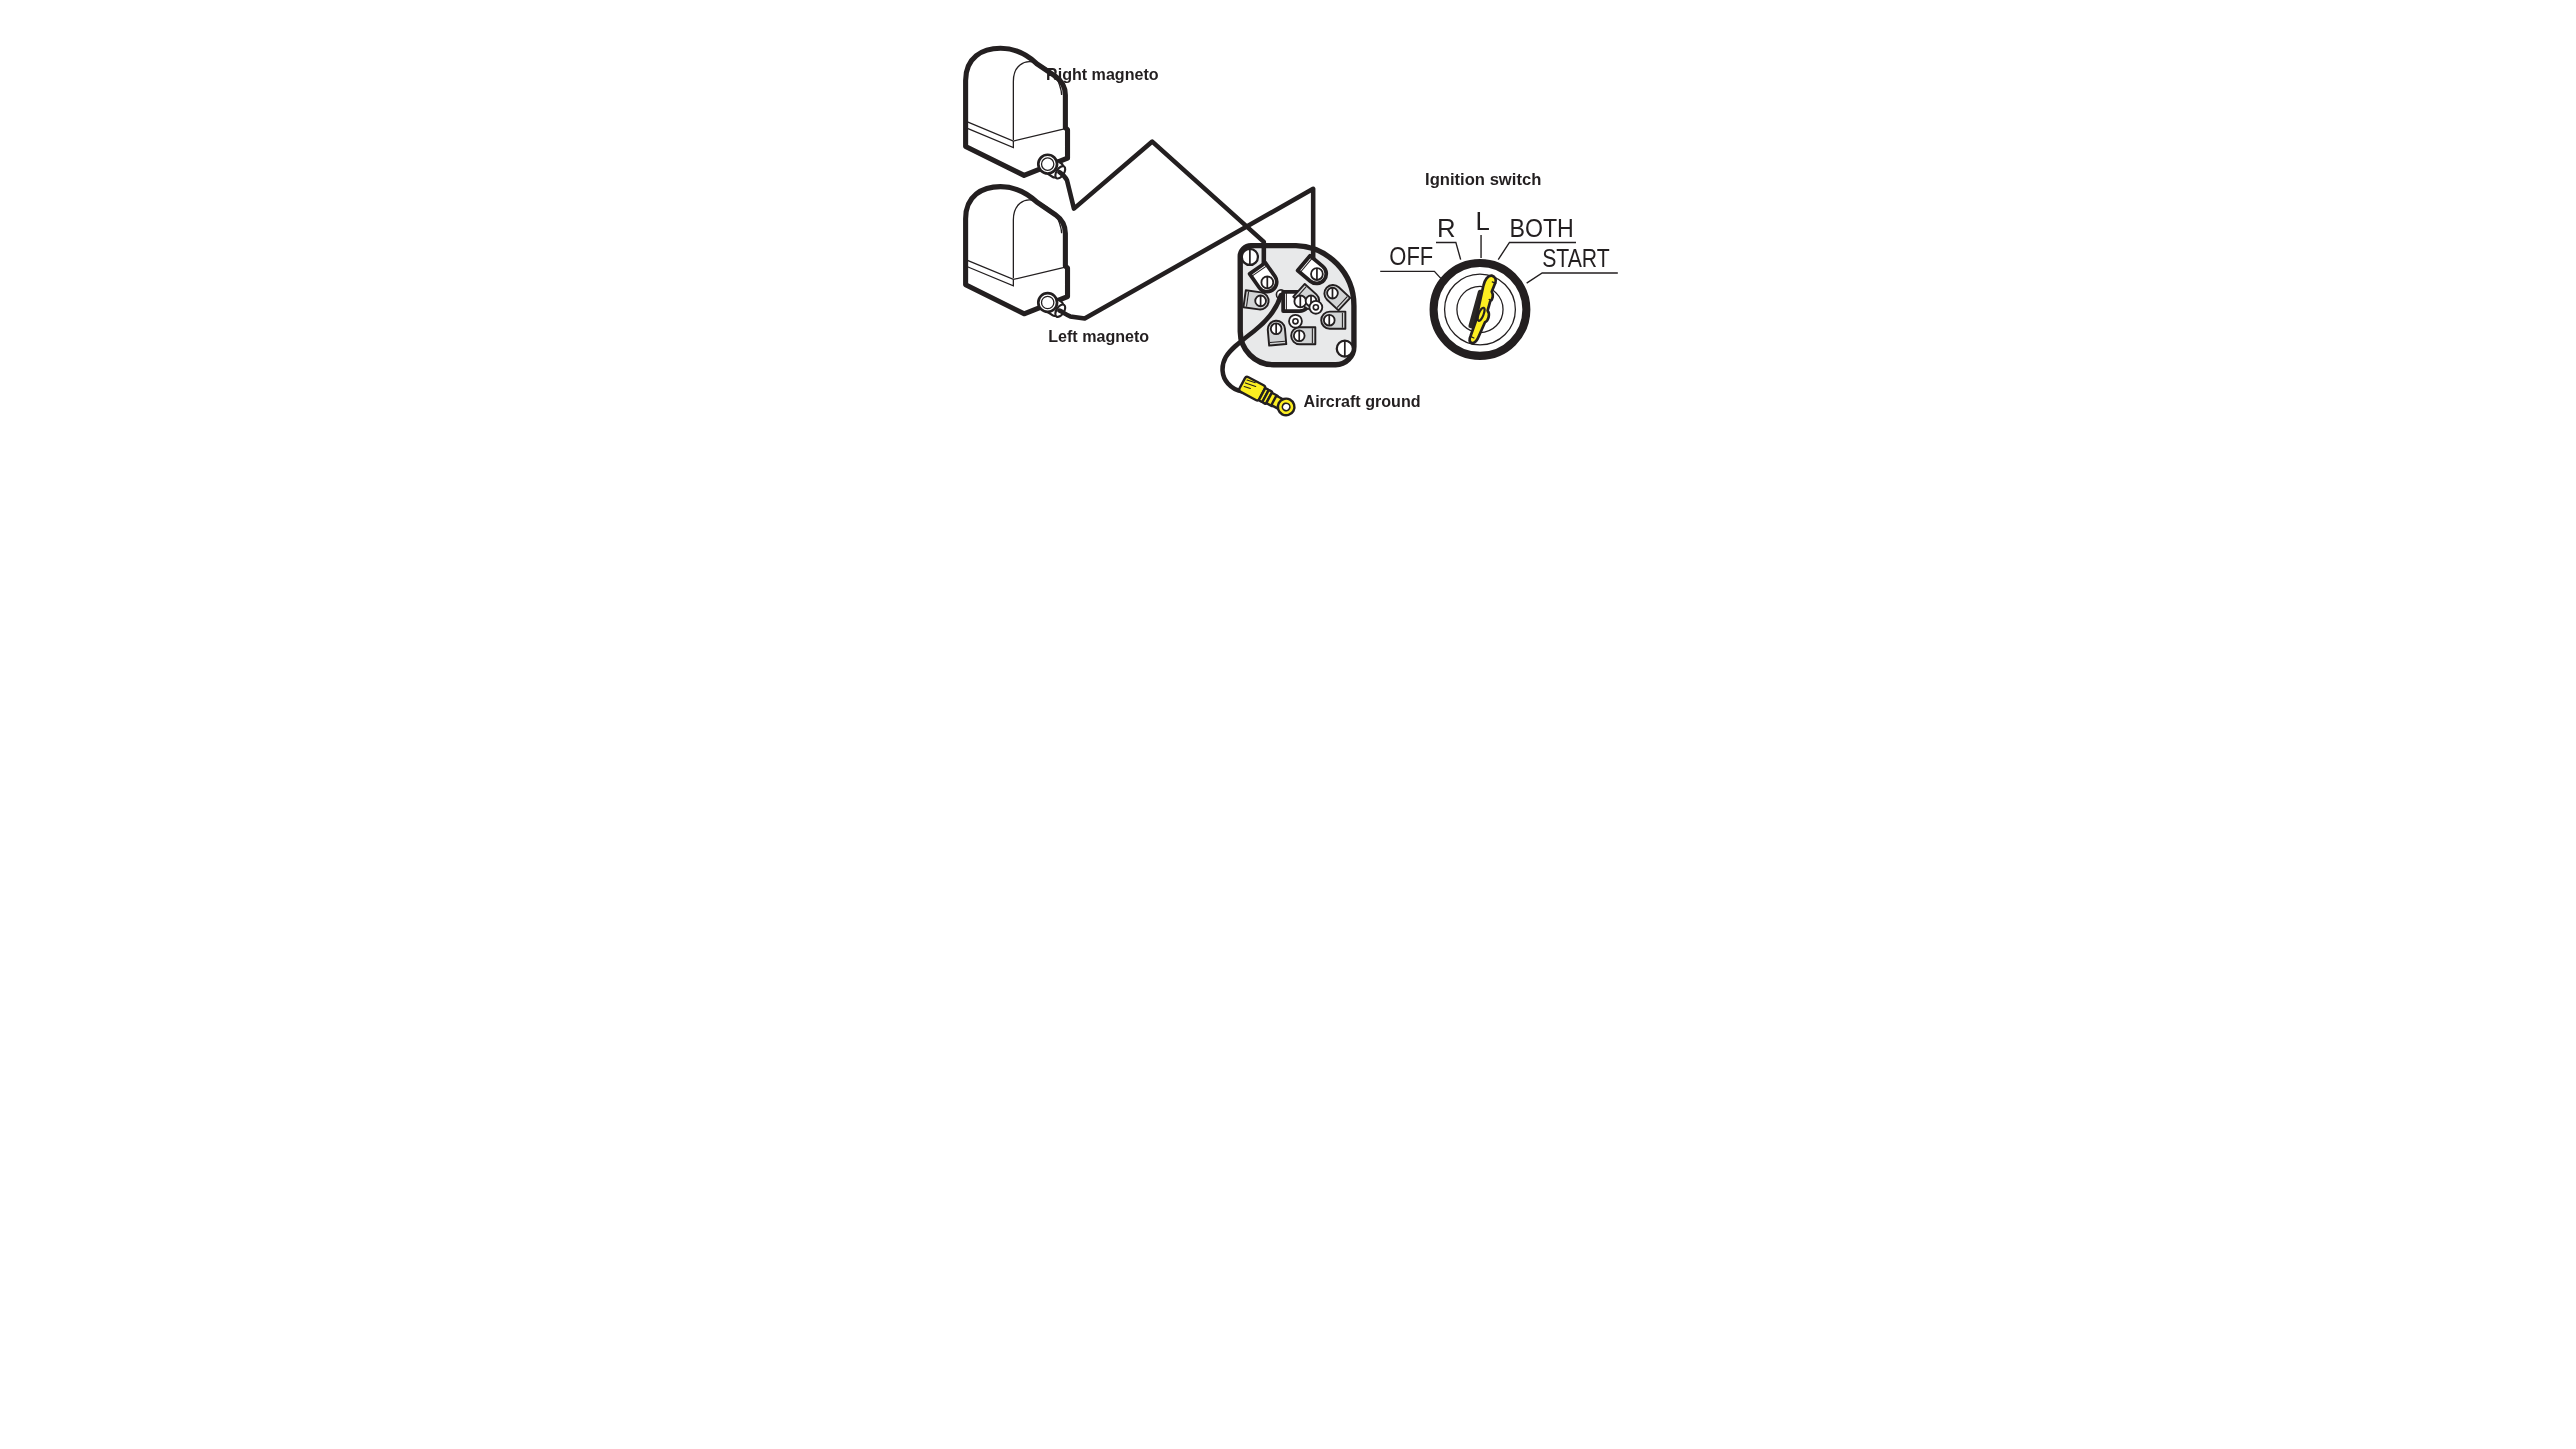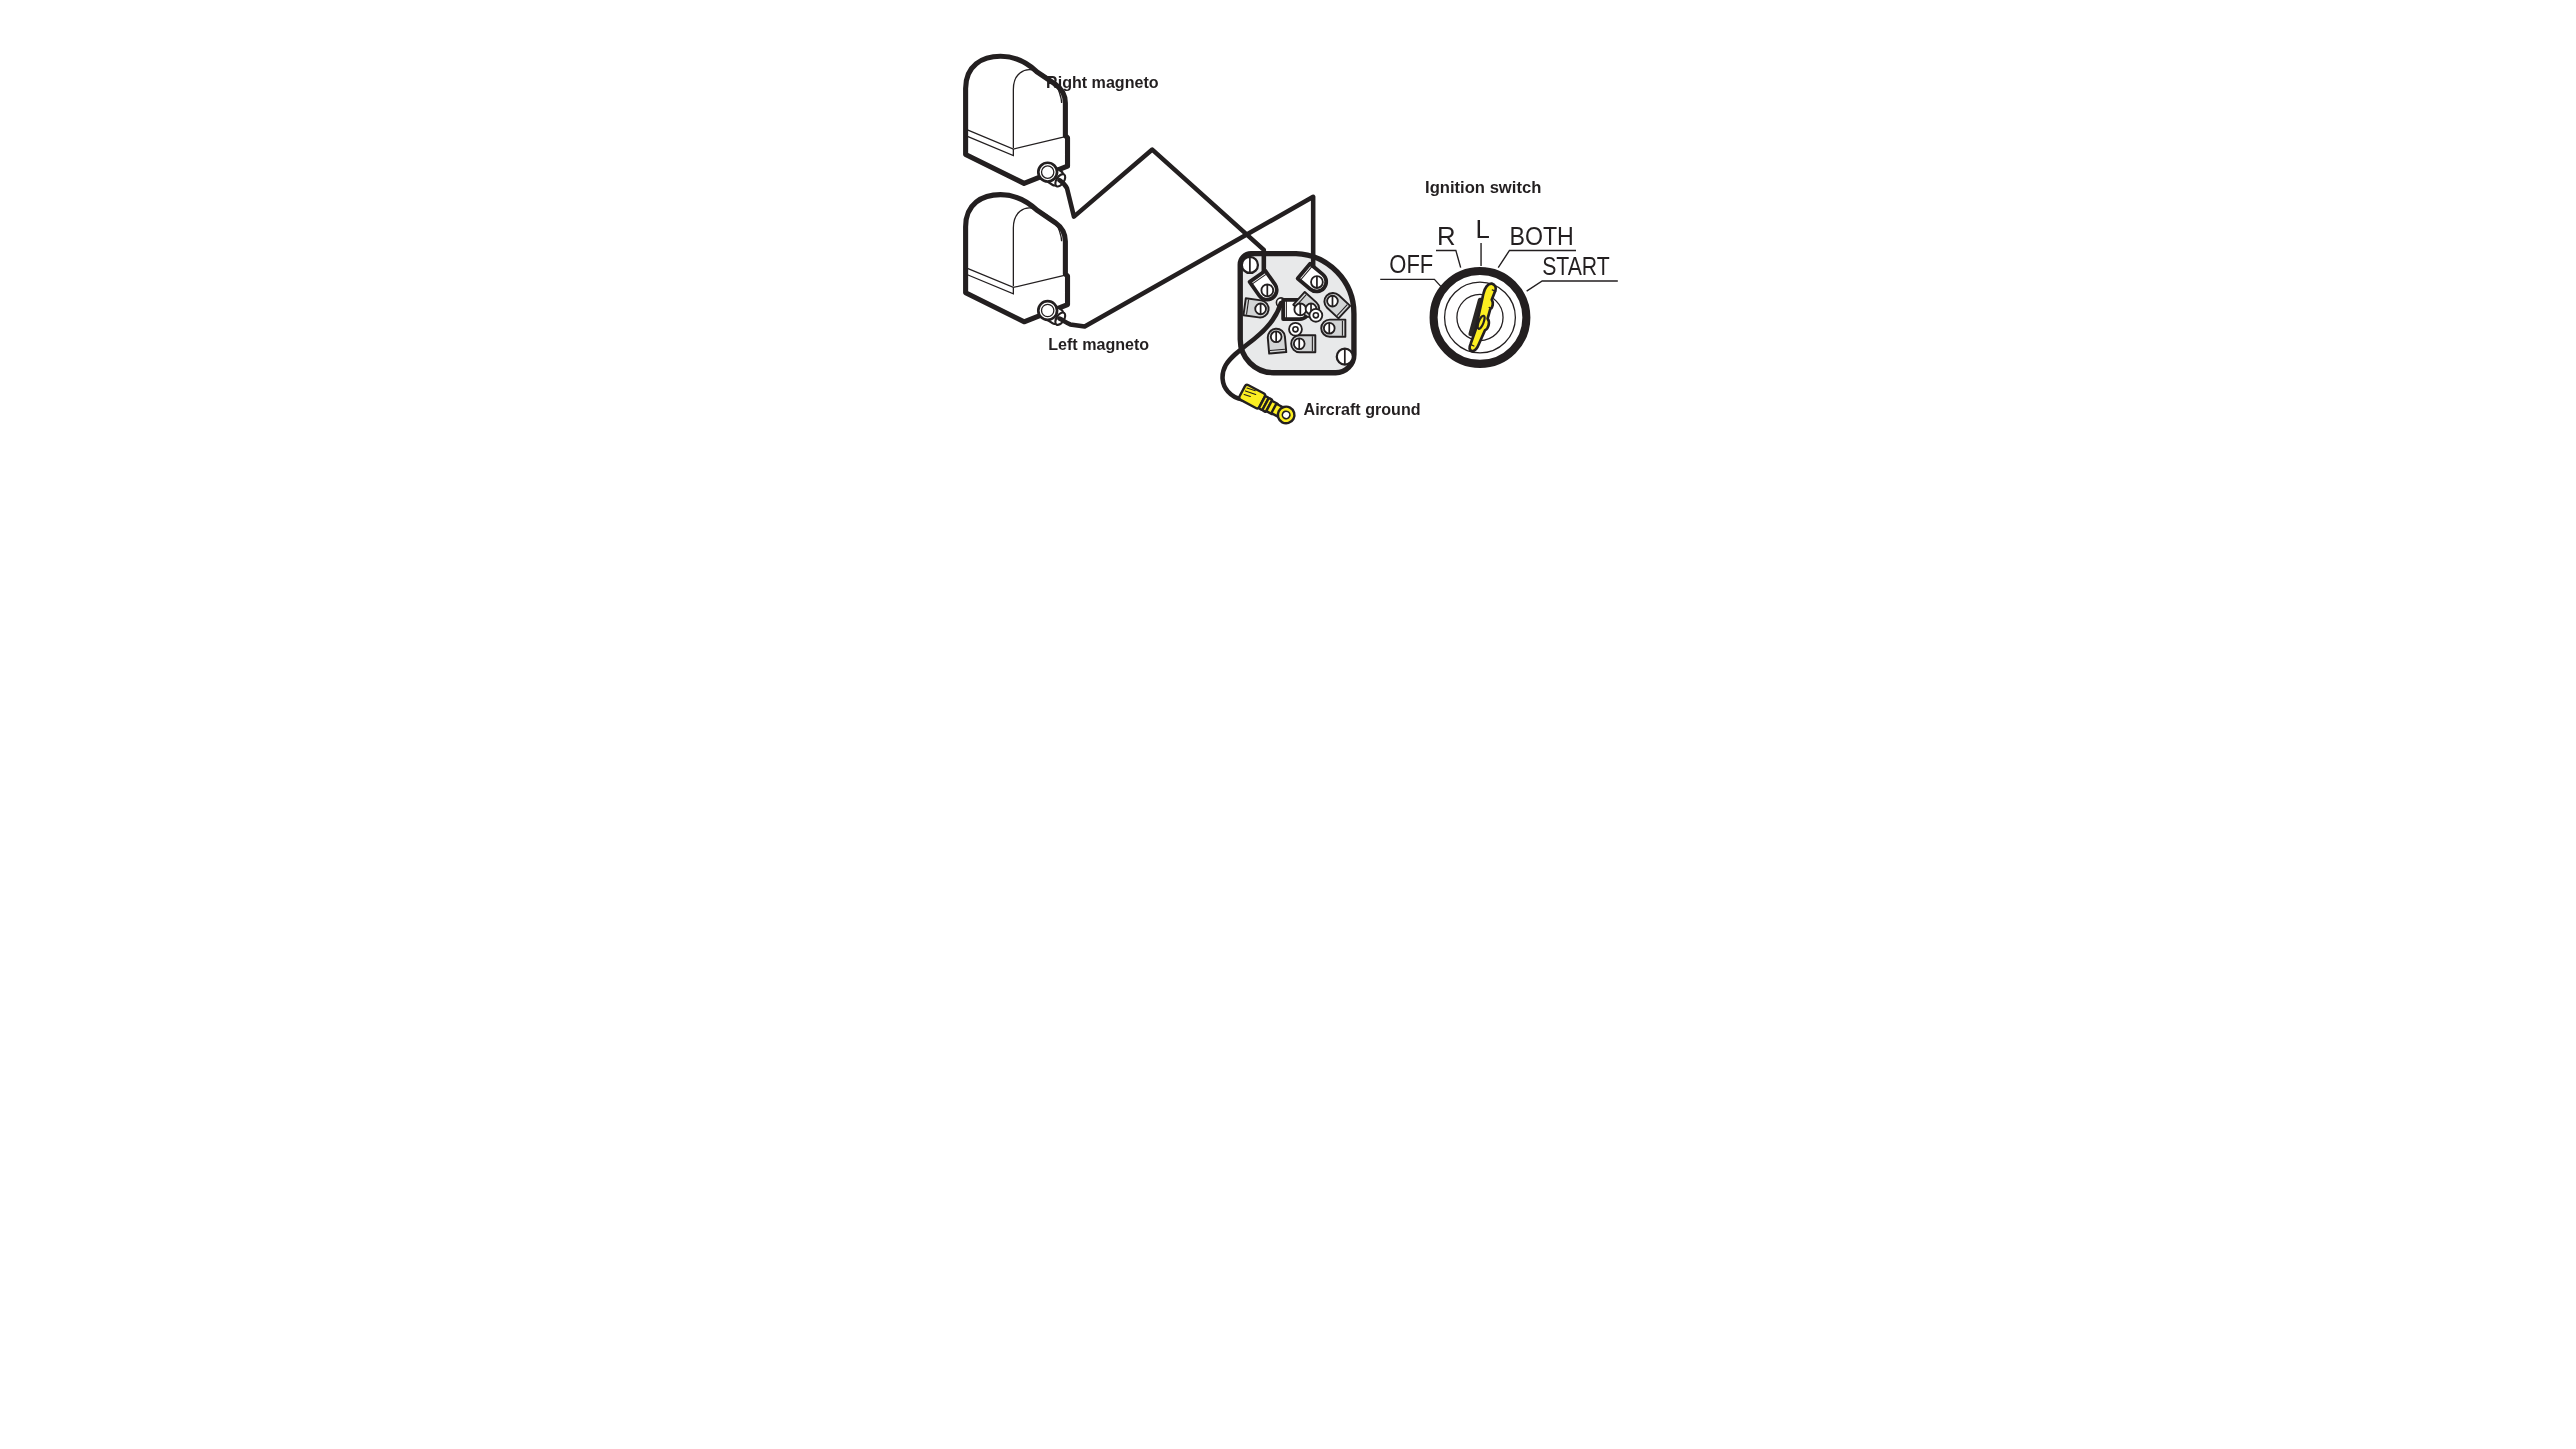--- a/index.html
+++ b/index.html
@@ -1,20 +1,20 @@
 <!DOCTYPE html>
 <html style="--ink: #231f20; --white: #ffffff; --plate-fill: #e8e9ea; --lug-gray: #d2d4d5; --yellow: #fcee21; --key-shadow: #2a2724; --background: #ffffff;font-size:8.6px"><head>
 <meta charset="utf-8">
 <style>
   :root{
     --ink:#231f20; --white:#ffffff; --plate-fill:#e8e9ea; --lug-gray:#d2d4d5;
     --yellow:#fcee21; --key-shadow:#2a2724; --background:#ffffff;
   }
   html,body{margin:0;padding:0;background:var(--background);}
-  .stage{width:841px;max-width:100%;margin:8px auto;}
+  .stage{width:841px;max-width:100%;margin:0 auto;}
   svg{display:block;width:100%;height:auto;background:var(--background);}
 
   .outline{fill:var(--white);stroke:var(--ink);stroke-width:9.5;stroke-linejoin:round;}
   .thin{fill:none;stroke:var(--ink);stroke-width:2.4;}
   .thin-g{fill:none;stroke:var(--ink);stroke-width:2;}
   .wire{fill:none;stroke:var(--ink);stroke-width:8.5;stroke-linecap:round;stroke-linejoin:round;}
   .plate{fill:var(--plate-fill);stroke:var(--ink);stroke-width:10;stroke-linejoin:round;}
   .lugW{fill:var(--white);stroke:var(--ink);stroke-width:7;stroke-linejoin:round;}
   .lugG{fill:var(--lug-gray);stroke:var(--ink);stroke-width:3.6;stroke-linejoin:round;}
   .screw{fill:var(--white);stroke:var(--ink);stroke-width:3.4;}

